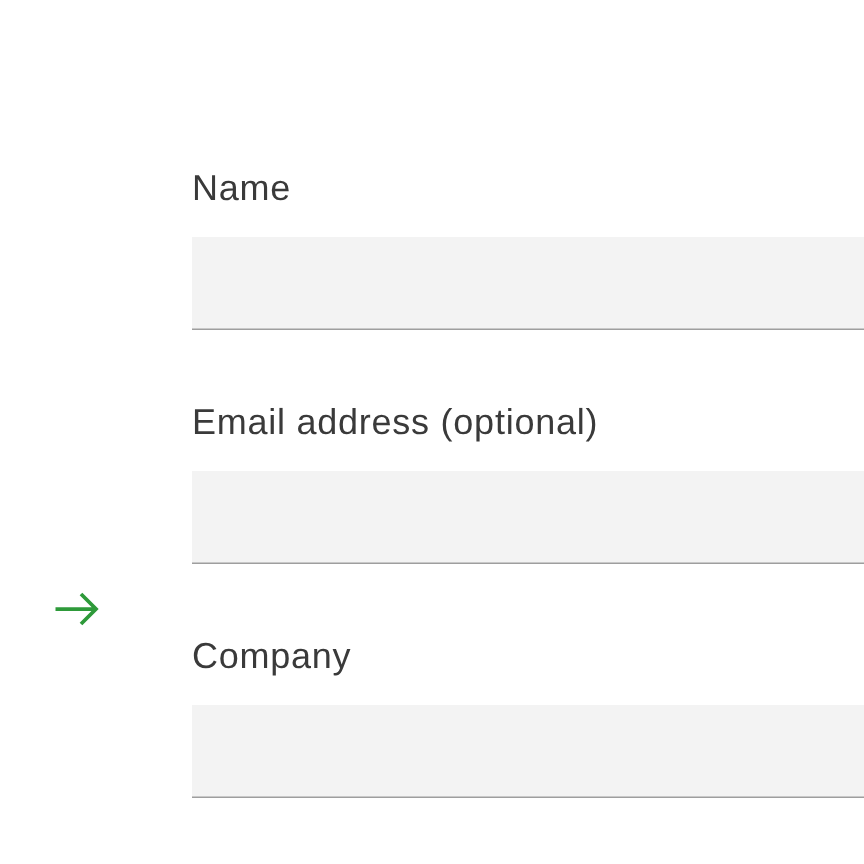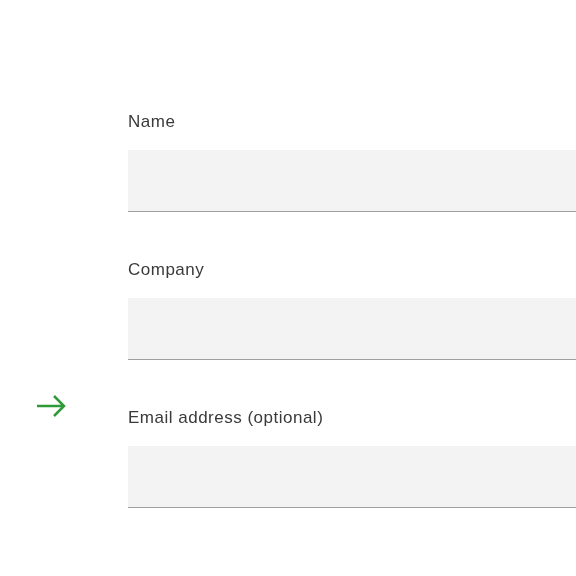--- a/index.html
+++ b/index.html
@@ -1,37 +1,37 @@
 <!DOCTYPE html>
 <html><head>
 <meta charset="utf-8">
 <style>
   html,body{margin:0;padding:0;width:576px;height:576px;background:#fff;font-family:-apple-system,BlinkMacSystemFont,"Segoe UI",Helvetica,Arial,sans-serif;}
   .form{position:absolute;left:128px;top:112px;right:0;}
   .field{margin-bottom:48px;}
-  .label{color:#3a3a3a;font-size:17px;letter-spacing:0.5px;margin-bottom:18px;}
+  .label{color:#3a3a3a;font-size:24px;letter-spacing:0.5px;margin-bottom:18px;}
   .input{height:62px;background:#f3f3f3;border:none;border-bottom:1px solid #9e9e9e;width:100%;font-size:18px;padding:0 12px;box-sizing:border-box;outline:none;}
   .arrow{position:absolute;left:35px;top:393px;}
   .arrow svg{display:block;}
 </style>
 </head>
 <body>
 
 <div class="arrow">
   <svg width="32" height="26" viewBox="0 0 32 26" fill="none">
     <path d="M2 13 H29 M19 3 L29 13 L19 23" stroke="#2e9a3a" stroke-width="2.5" stroke-linecap="butt" stroke-linejoin="miter"></path>
   </svg>
 </div>
 
 <div class="form">
   <div class="field">
     <div class="label">Name</div>
     <input class="input" type="text" value="" style="">
   </div>
   <div class="field">
-    <div class="label">Company</div>
+    <div class="label">Email address (optional)</div>
     <input class="input" type="text" value="" style="">
   </div>
   <div class="field">
-    <div class="label">Email address (optional)</div>
+    <div class="label">Company</div>
     <input class="input" type="text" value="" style="">
   </div>
 </div>
 
 </body></html>

